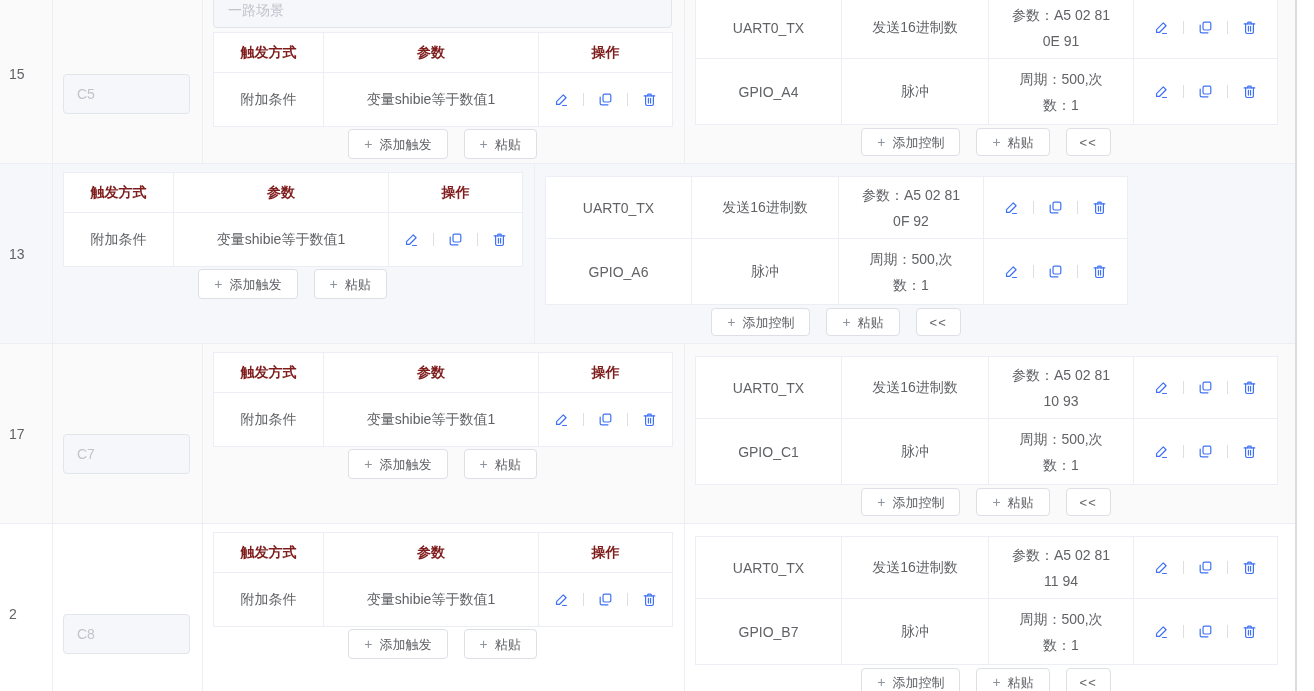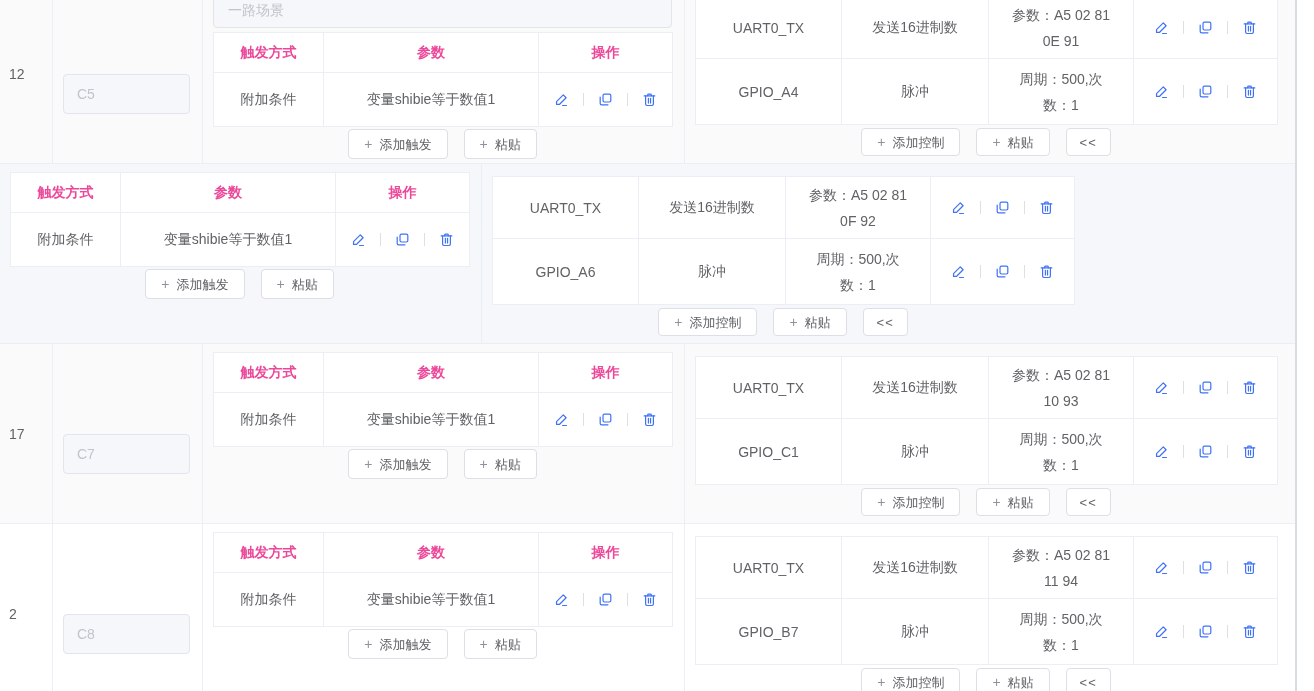--- a/index.html
+++ b/index.html
@@ -22,21 +22,21 @@
   .field::placeholder{color:#c0c4cc;opacity:1;}
   .channel-input{margin-left:10px;width:127px;height:40px;padding:0 13px;}
 
   .col-scene{width:482px;box-sizing:border-box;border-right:1px solid #ebeef5;
              padding:8px 0 0 10px;}
   .scene-title{display:block;width:459px;height:36px;padding:0 14px;margin:0 0 4px 0;}
 
   table.inner-table{border-collapse:collapse;background:#fff;table-layout:fixed;}
   .inner-table th,.inner-table td{border:1px solid #ebeef5;text-align:center;
       font-size:14px;padding:2px 8px;box-sizing:border-box;overflow:hidden;}
-  .inner-table th{height:40px;color:#ec4899;font-weight:600;}
+  .inner-table th{height:40px;color:#7f1d1d;font-weight:600;}
   .inner-table td{color:#606266;}
 
   .trigger-table{width:459px;}
   .trigger-table td{height:54px;}
 
   .col-control{flex:1;box-sizing:border-box;padding:12px 0 0 10px;}
   .control-table{width:582px;}
   .ctl-row1 td{height:62px;}
   .ctl-row2 td{height:66px;}
   td.param{white-space:pre-line;line-height:26px;padding:2px 10px;}
@@ -60,21 +60,21 @@
   .right-line{position:absolute;left:1295px;top:0;width:2px;height:691px;
               background:#d8dce3;}
 </style>
 </head>
 <body>
 
 <div class="viewport">
   <div id="rows">
   <div class="outer-row" style="background: rgb(250, 250, 250);">
     <div class="col-index">
-      <span>12</span>
+      <span>15</span>
     </div>
 
     <div class="col-channel">
       <input class="field channel-input" placeholder="C5" style="">
     </div>
 
     <div class="col-scene">
       <input class="field scene-title" placeholder="一路场景" style="">
 
       <table class="inner-table trigger-table">
@@ -205,20 +205,23 @@
           <span>粘贴</span>
         </button>
         <button class="btn btn-collapse">
           <span>&lt;&lt;</span>
         </button>
       </div>
     </div>
   </div>
 
   <div class="outer-row" style="background: rgb(245, 247, 250);">
+    <div class="col-index">
+      <span>13</span>
+    </div>
 
 
     <div class="col-scene">
 
       <table class="inner-table trigger-table">
         <colgroup>
               <col style="width:110px">
               <col style="width:215px">
               <col style="width:134px">
             </colgroup>

